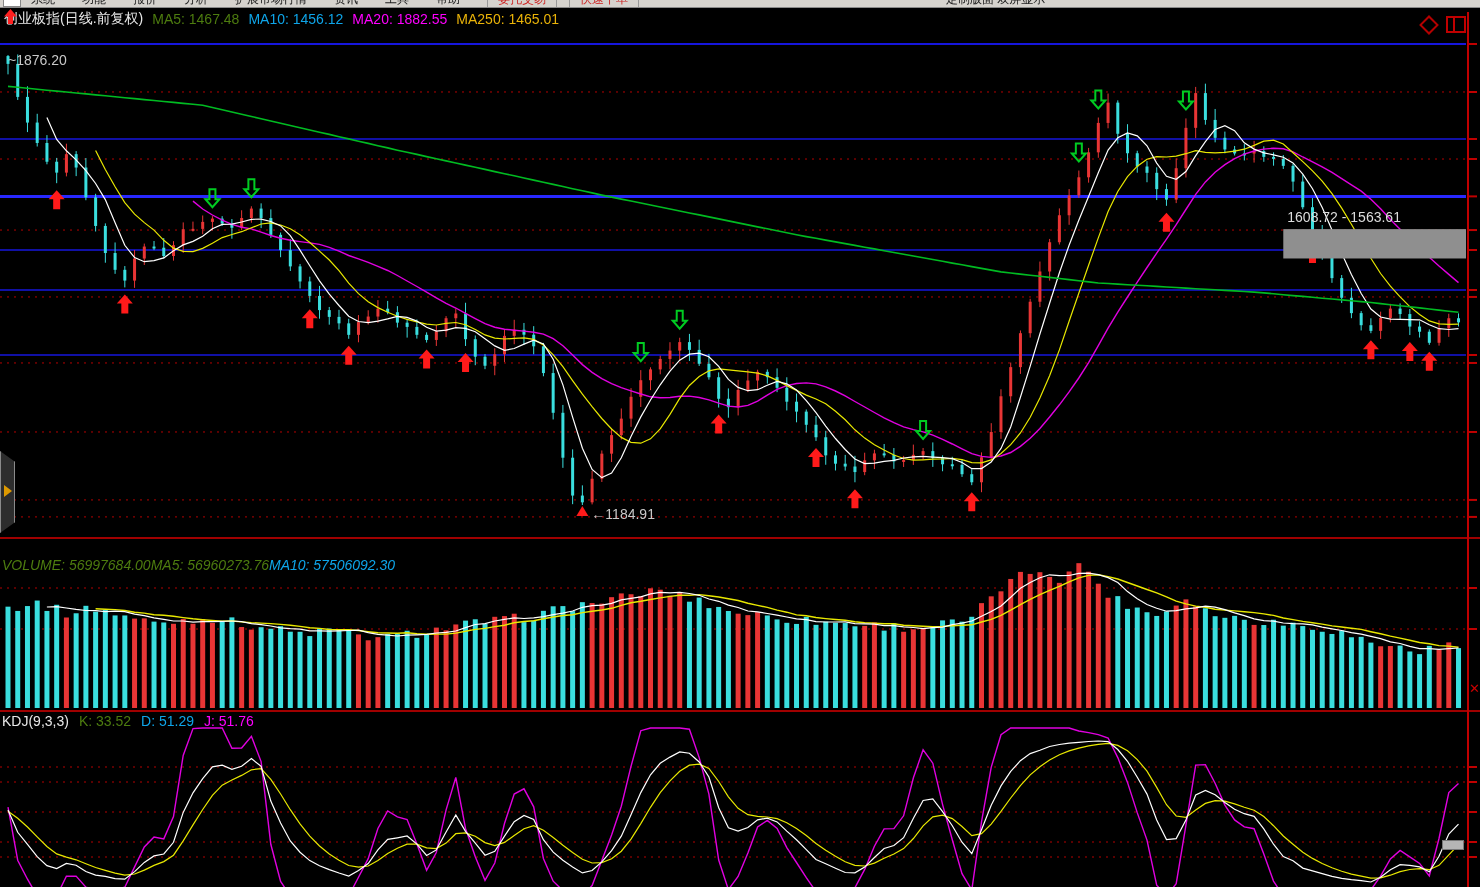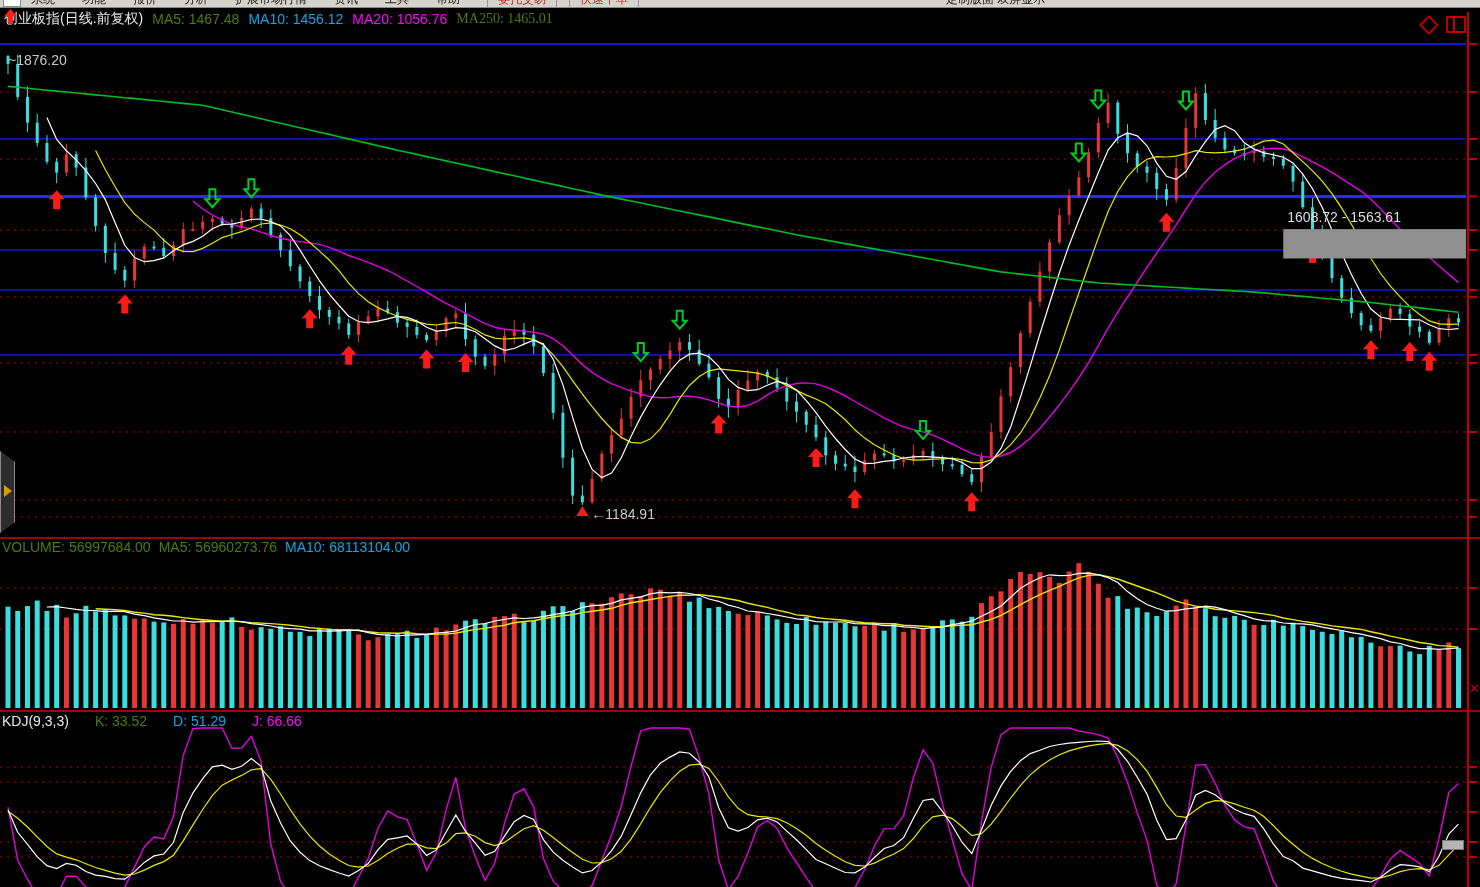--- a/index.html
+++ b/index.html
@@ -16,28 +16,28 @@
   .menu-btn{margin-right:12px;padding:0 10px;border-left:1px solid #999;border-right:1px solid #999;
             color:#cc2222;flex:none;}
   .menu-right{margin-left:295px;flex:none;color:#222;}
   
   .chart-header{position:absolute;left:4px;top:9px;height:20px;display:flex;align-items:center;
                 gap:9px;font-size:14px;z-index:5;}
   .t-white{color:#e8e8e8;}
   .t-ma5{color:#4d7c0f;}
   .t-ma10{color:#0ea5e9;}
   .t-ma20{color:#ff00ff;}
-  .t-ma250{color:#4d7c0f;font-family:Liberation Serif, serif;}
+  .t-ma250{color:#eab308;}
   .hdr-icons{position:absolute;right:14px;top:16px;display:flex;gap:10px;align-items:center;z-index:5;}
   .icon-diamond{width:10px;height:10px;border:2px solid #b40000;transform:rotate(45deg);display:inline-block;}
   .icon-split{width:16px;height:13px;border:2px solid #c00000;display:inline-block;position:relative;}
   .icon-split i{position:absolute;left:5px;top:0;bottom:0;border-left:2px solid #c00000;}
   
-  .vol-header{position:absolute;left:2px;top:539px;display:flex;gap:8px;font-size:14px;z-index:5;}
-  .kdj-header{position:absolute;left:2px;top:713px;display:flex;gap:26px;font-size:14px;z-index:5;}
+  .vol-header{position:absolute;left:2px;top:557px;display:flex;gap:0;font-size:14px;z-index:5;font-style:italic;}
+  .kdj-header{position:absolute;left:2px;top:713px;display:flex;gap:10px;font-size:14px;z-index:5;}
   
   .drawer-tab{position:absolute;left:0;top:451px;width:15px;height:82px;background:#2d2d2d;
               border:1px solid #8a8a8a;box-sizing:border-box;z-index:6;
               clip-path:polygon(0 0,100% 13%,100% 87%,0 100%);}
   .drawer-arrow{position:absolute;left:3px;top:33px;width:0;height:0;
                 border-left:8px solid #dd9900;border-top:6px solid transparent;border-bottom:6px solid transparent;}
   
   .close-x{position:absolute;left:1469px;top:681px;color:#cc0000;font-size:13px;font-weight:bold;z-index:6;}
   .drag-handle{position:absolute;left:1442px;top:840px;width:20px;height:8px;background:#b5b5b5;
                border:1px solid #777;z-index:6;}
@@ -63,42 +63,42 @@
   </div>
 </div>
 
 <div class="chart-header">
   <span class="t-white">创业板指(日线.前复权)</span>
   <svg width="13" height="15">
     <path d="M6.5,0 L13,7.5 L9,7.5 L9,15 L4,15 L4,7.5 L0,7.5 Z" fill="#ff2020"></path>
   </svg>
   <span class="t-ma5">MA5: 1467.48</span>
   <span class="t-ma10">MA10: 1456.12</span>
-  <span class="t-ma20">MA20: 1056.76</span>
+  <span class="t-ma20">MA20: 1882.55</span>
   <span class="t-ma250">MA250: 1465.01</span>
 </div>
 
 <div class="hdr-icons">
   <span class="icon-diamond"></span>
   <span class="icon-split">
       <i></i>
     </span>
 </div>
 
 <div class="vol-header">
   <span class="t-ma5">VOLUME: 56997684.00</span>
   <span class="t-ma5">MA5: 56960273.76</span>
-  <span class="t-ma10">MA10: 68113104.00</span>
+  <span class="t-ma10">MA10: 57506092.30</span>
 </div>
 
 <div class="kdj-header">
   <span class="t-white">KDJ(9,3,3)</span>
   <span class="t-ma5">K: 33.52</span>
   <span class="t-ma10">D: 51.29</span>
-  <span class="t-ma20">J: 66.66</span>
+  <span class="t-ma20">J: 51.76</span>
 </div>
 
 <div class="drawer-tab">
   <span class="drawer-arrow"></span>
 </div>
 
 <div class="close-x">✕</div>
 <div class="drag-handle"></div>
 
 <svg id="chart" width="1480" height="887">

